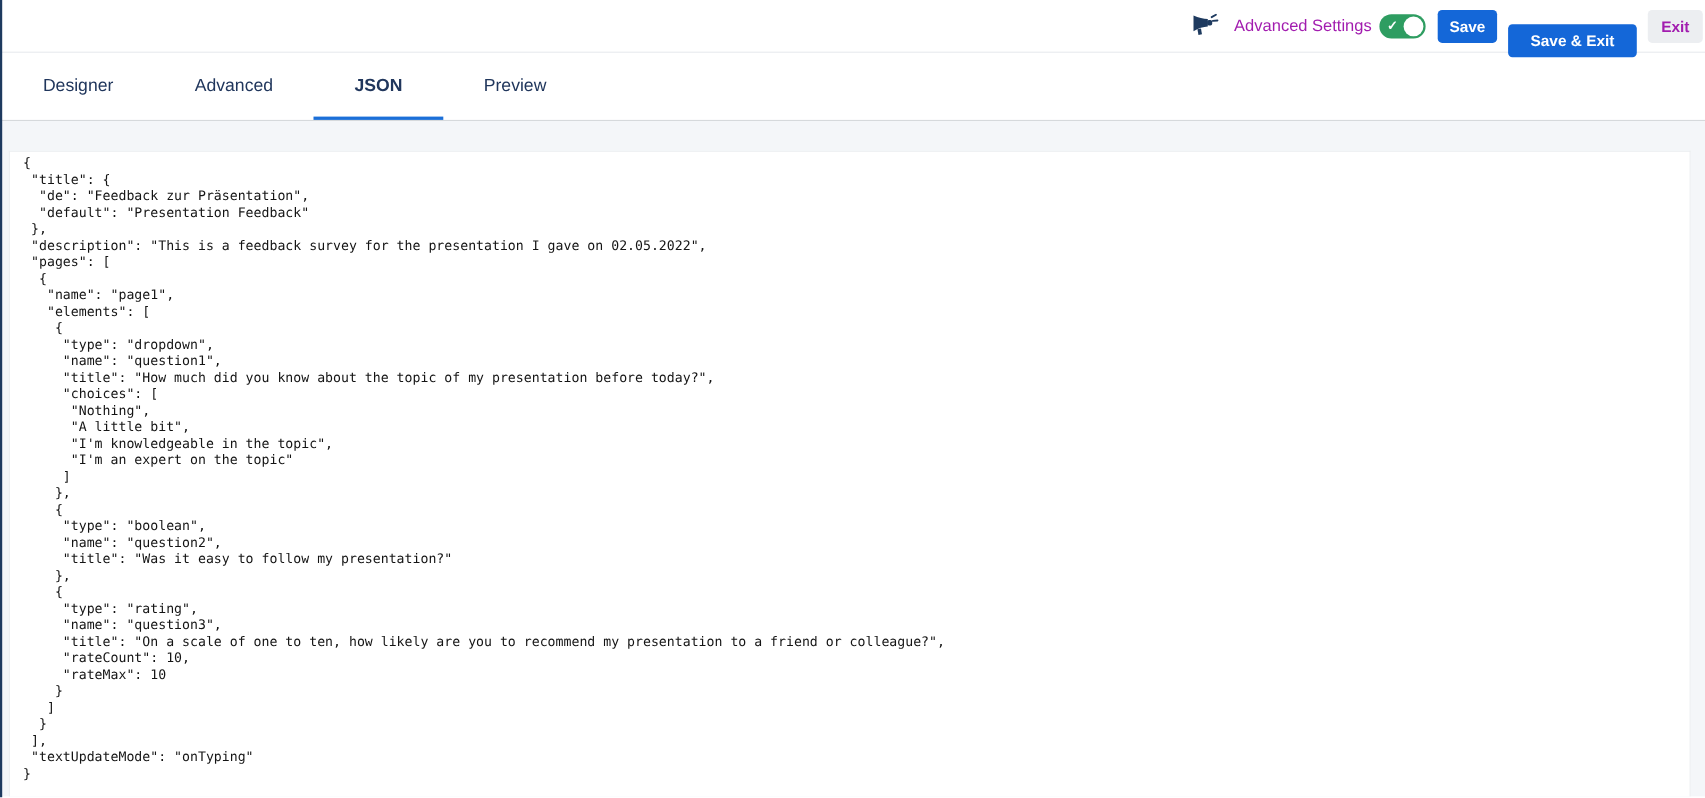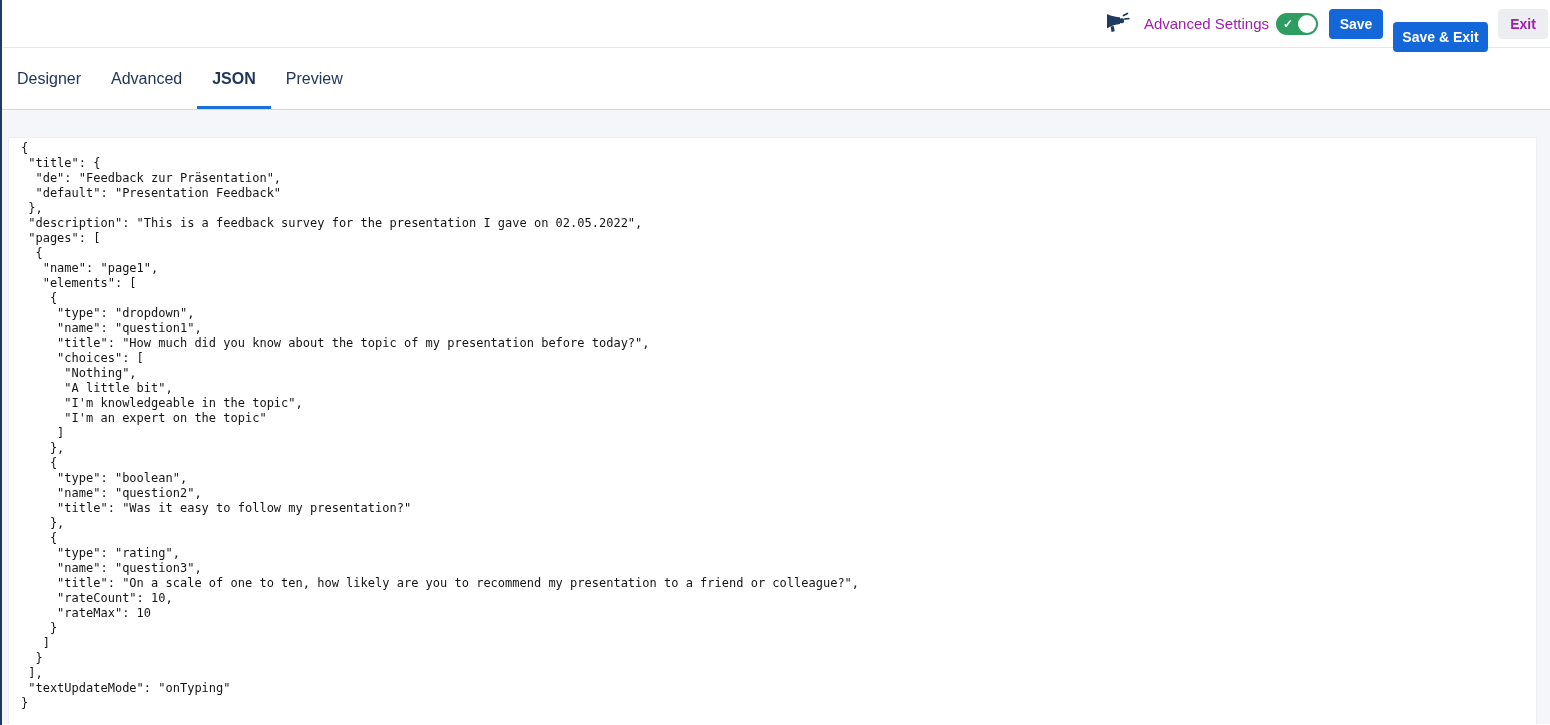--- a/index.html
+++ b/index.html
@@ -22,27 +22,27 @@
             background:#2e9d61; margin-right:11px; cursor:pointer; flex:none; }
   .toggle .check { position:absolute; left:7px; top:50%; transform:translateY(-54%);
                    color:#ffffff; font-size:12px; font-weight:bold; line-height:1; }
   .toggle .knob { position:absolute; right:2px; top:2px; width:18px; height:18px;
                   border-radius:50%; background:#ffffff; }
 
   .btn { border:none; border-radius:4px; height:30px; font-size:14px; font-weight:700;
          font-family:"Liberation Sans", sans-serif; cursor:pointer; white-space:nowrap; }
   .btn-primary { background:#1467d8; color:#ffffff; }
   .btn-save { width:54px; margin-right:10px; }
-  .btn-save-exit { width:95px; margin-right:10px;margin-top:27px; }
+  .btn-save-exit { width:117px; margin-right:10px;margin-top:27px; }
   .btn-exit { background:#eceef1; color:#a21caf; width:50px; }
 
   
   .tabbar { height:62px; background:#ffffff; border-bottom:1px solid #d6d9dc;
             display:flex; align-items:stretch; padding-left:2px; }
-  .tab { display:flex; align-items:center; padding:0 15px; font-size:16px;
+  .tab { display:flex; align-items:center; padding:0 37px; font-size:16px;
          color:#20365c; cursor:pointer; border-bottom:3px solid transparent;
          padding-top:3px; }
   .tab.active { font-weight:700; border-bottom-color:#1b6fd8; }
 
   
   .content { height:614px; background:#f4f6f9; padding:27px 13px 0 8px; }
   .editor-panel { width:100%; height:100%; background:#ffffff;
                   border:1px solid #eceef1; border-bottom:none;
                   padding:3px 8px 8px 12px; overflow:hidden; }
   .code { font-family:"DejaVu Sans Mono", monospace; font-size:12px;

